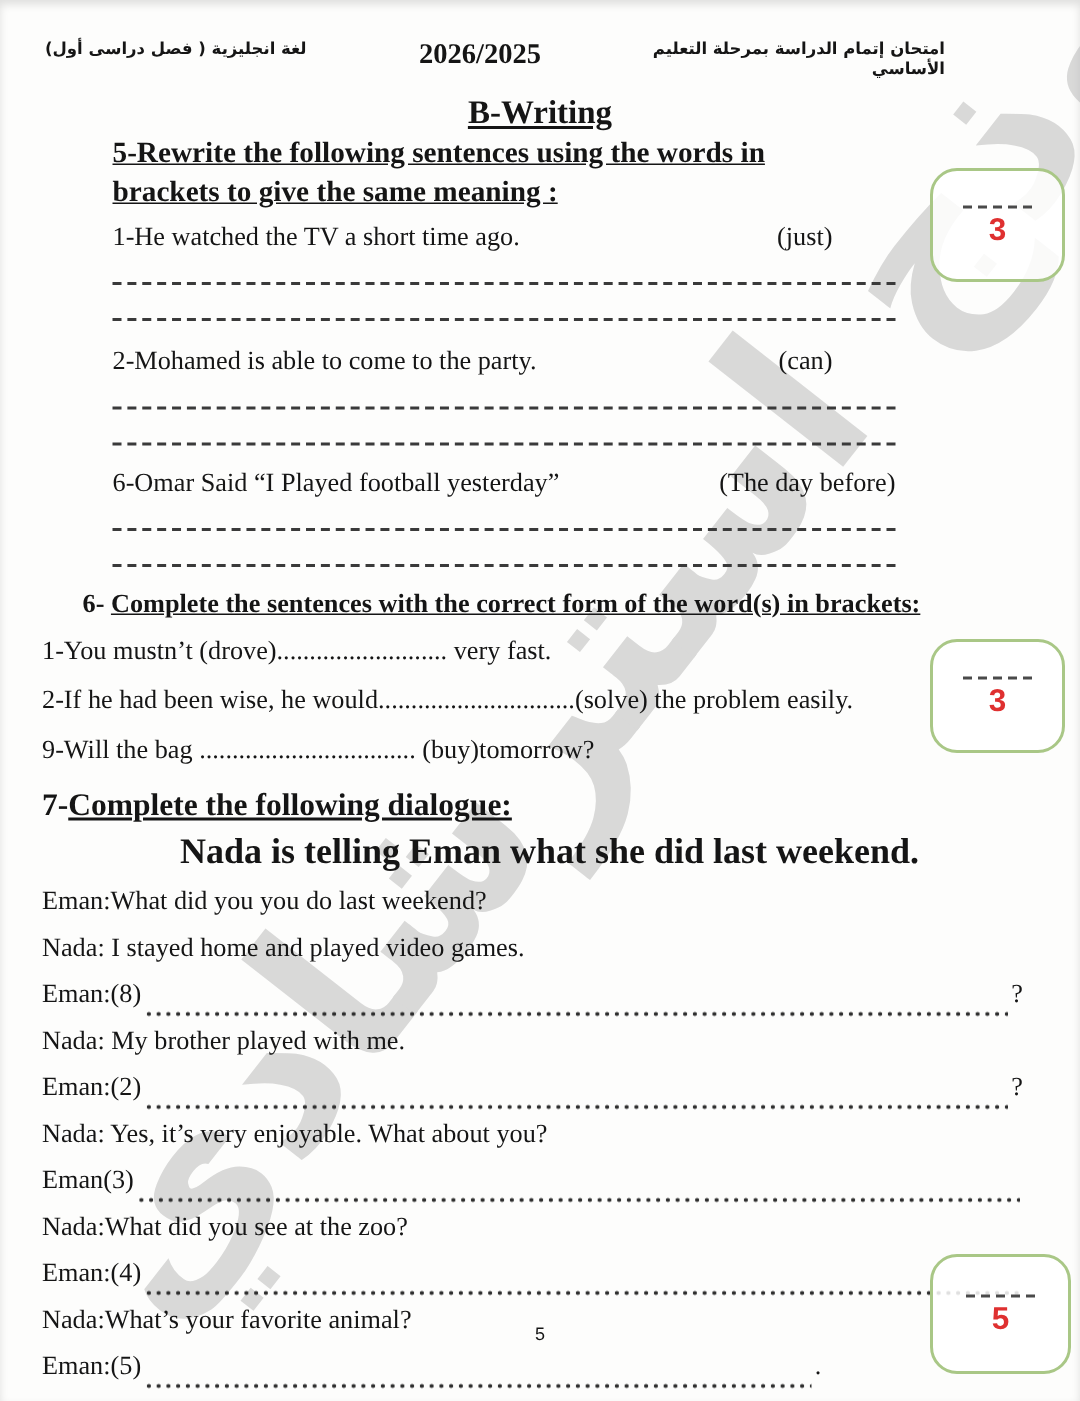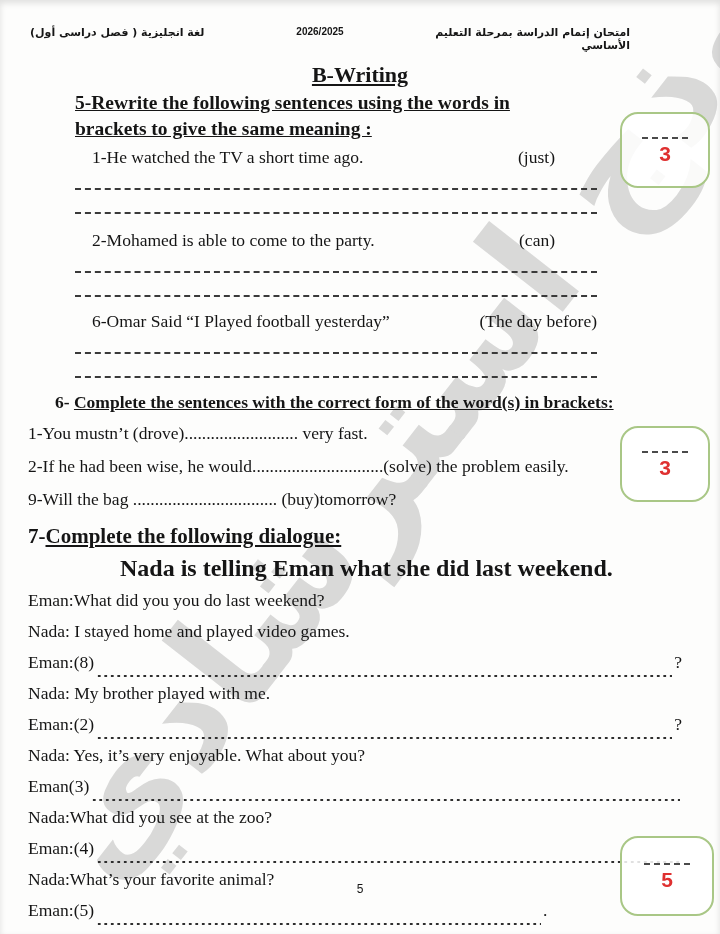--- a/index.html
+++ b/index.html
@@ -26,34 +26,34 @@
     pointer-events:none;
   }
   
   .topbar{
     display:flex;align-items:flex-start;
     padding:26px 30px 0 30px;
     font-family:"DejaVu Sans",sans-serif;
     font-size:11px;font-weight:bold;
   }
   .topbar .left{width:215px;text-align:left;direction:rtl;}
-  .topbar .center{flex:1;text-align:center;font-size:10px;font-family:Liberation Sans, sans-serif;}
+  .topbar .center{flex:1;text-align:center;font-size:19px;font-family:Liberation Serif, serif;}
   .topbar .right{width:235px;text-align:right;direction:rtl;padding-right:60px;}
   
   .btitle{
     text-align:center;margin:10px 0 2px 0;
     font-size:22px;font-weight:bold;text-decoration:underline;
   }
   
   .q5{margin:2px 75px 0 75px;width:522px;}
   .q5 h2{
     margin:0 0 4px 0;font-size:19.5px;font-weight:bold;line-height:1.35;
   }
   .q5 h2 span{text-decoration:underline;}
-  .q5-item{display:flex;font-size:17.5px;margin-top:2px;padding-right:42px;margin-left:17px;}
+  .q5-item{display:flex;font-size:17.5px;margin-top:2px;padding-right:42px;}
   .q5-item.wide{padding-right:0;}
   .q5-item .bracket{margin-left:auto;}
   .dash-line{
     height:0;border-bottom:2.6px dashed #3a3a3a;
     margin:20px 0 0 0;width:522px;
   }
   .dash-line.gap{margin-top:22px;}
   
   .q6-head{margin:14px 0 4px 55px;font-size:17.5px;font-weight:bold;}
   .q6-head .u{text-decoration:underline;}

